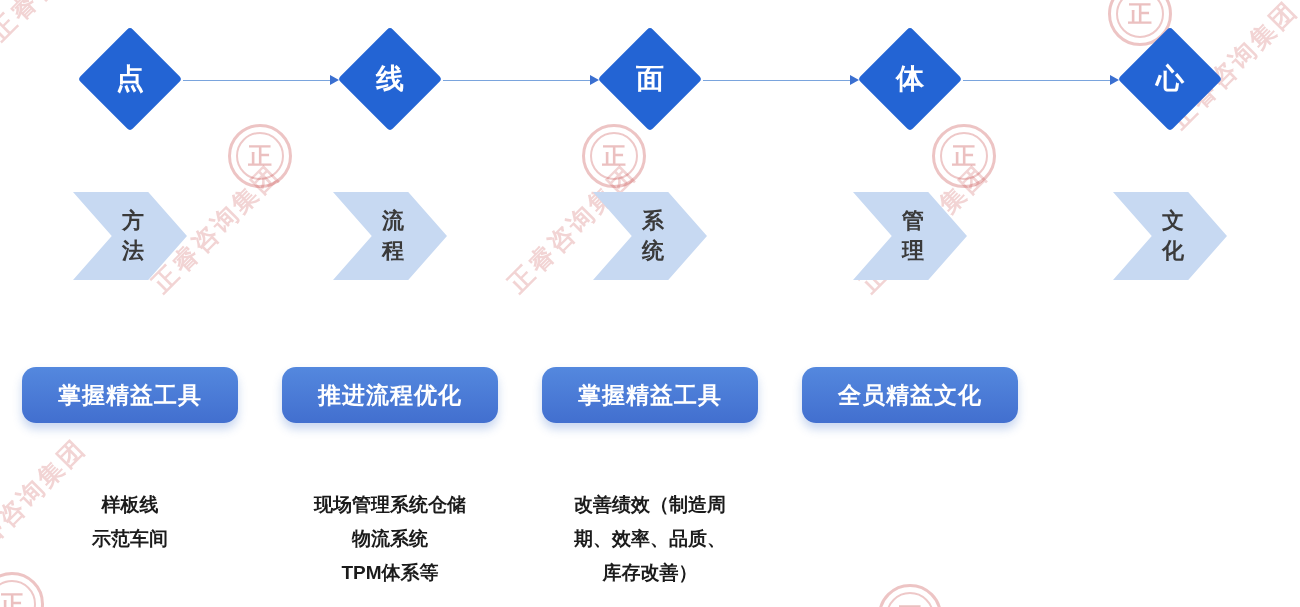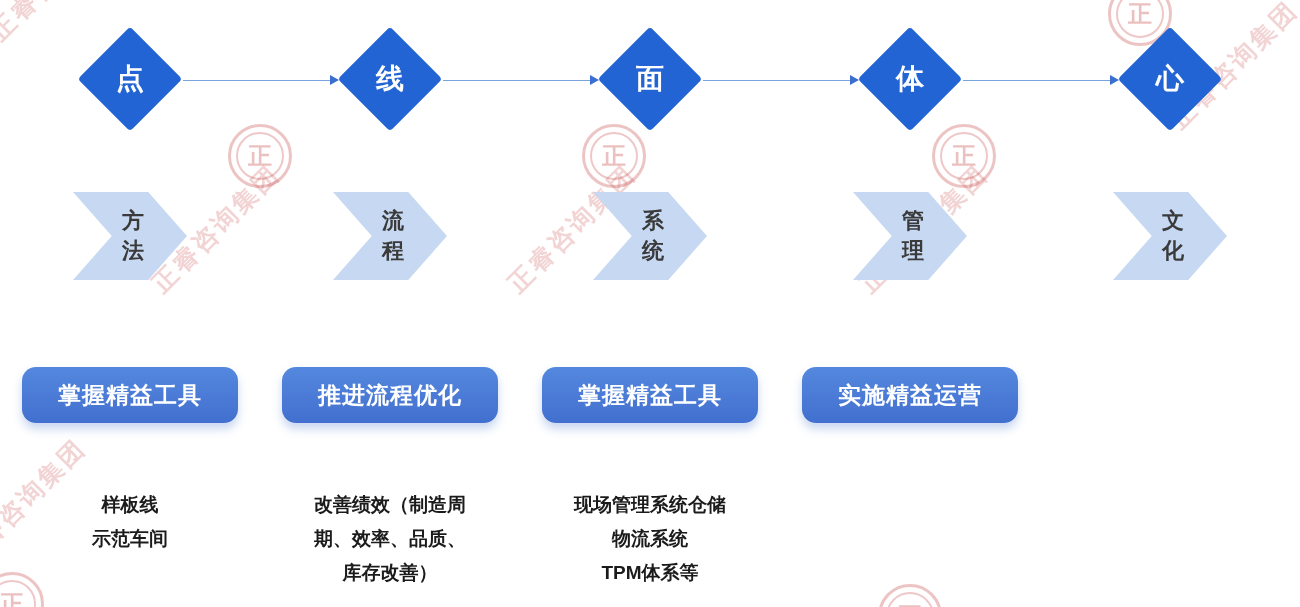--- a/index.html
+++ b/index.html
@@ -253,30 +253,30 @@
       <div class="cell">
           <div class="action-btn">掌握精益工具</div>
         </div>
       <div class="cell">
           <div class="action-btn">推进流程优化</div>
         </div>
       <div class="cell">
           <div class="action-btn">掌握精益工具</div>
         </div>
       <div class="cell">
-          <div class="action-btn">实施精益运营</div>
+          <div class="action-btn">全员精益文化</div>
         </div>
     </div>
 
     <div class="row row-descriptions">
       <div class="cell">
           <div class="description">样板线<br>示范车间</div>
         </div>
       <div class="cell">
+          <div class="description">现场管理系统仓储<br>物流系统<br>TPM体系等</div>
+        </div>
+      <div class="cell">
           <div class="description">改善绩效（制造周<br>期、效率、品质、<br>库存改善）</div>
-        </div>
-      <div class="cell">
-          <div class="description">现场管理系统仓储<br>物流系统<br>TPM体系等</div>
         </div>
     </div>
 
   </div>
 </div>
 
 </body></html>

